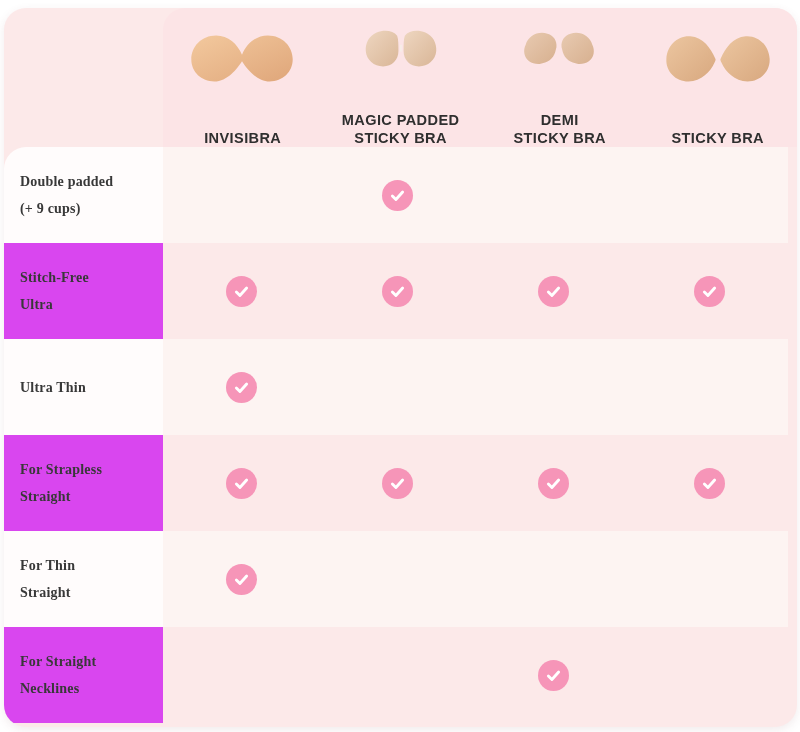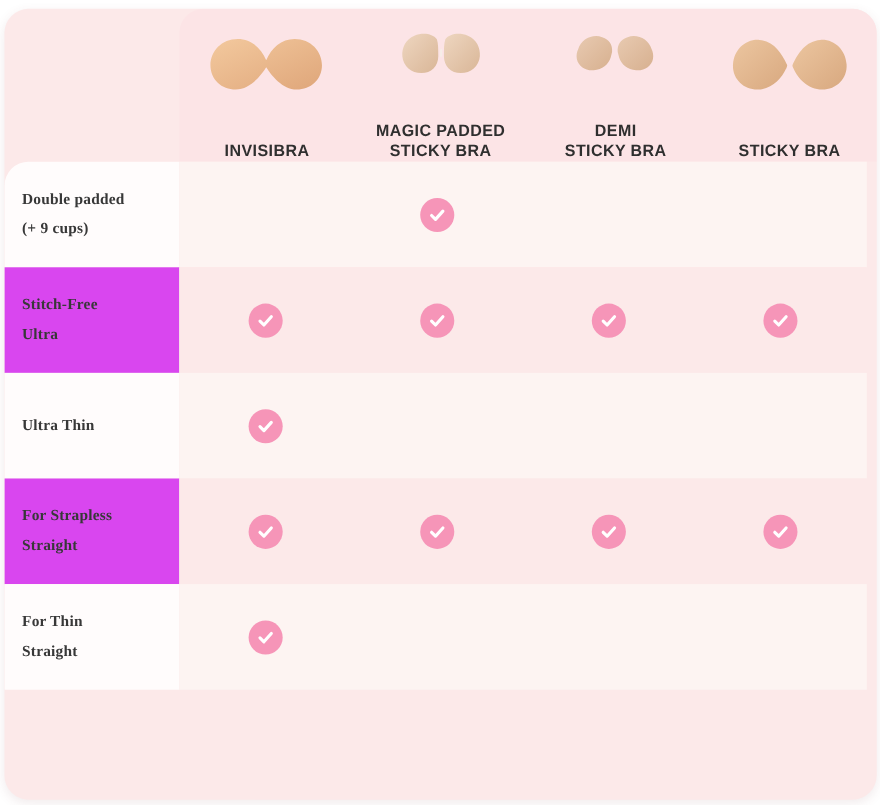--- a/index.html
+++ b/index.html
@@ -229,14 +229,32 @@
               <svg viewBox="0 0 24 24">
                 <path d="M5.5 12.5 L10 17 L18.5 7.5" fill="none" stroke="#ffffff" stroke-width="3.6" stroke-linecap="round" stroke-linejoin="round"></path>
               </svg>
             </div>
           </div>
           <div class="check-cell"></div>
           <div class="check-cell"></div>
           <div class="check-cell"></div>
         </div>
       </div>
+      <div class="feature-row pink">
+        <div class="label-cell">
+          <div class="label-line">For Straight</div>
+          <div class="label-line">Necklines</div>
+        </div>
+        <div class="content-area">
+          <div class="check-cell"></div>
+          <div class="check-cell"></div>
+          <div class="check-cell">
+            <div class="check-circle" style="background: rgb(246, 149, 184);">
+              <svg viewBox="0 0 24 24">
+                <path d="M5.5 12.5 L10 17 L18.5 7.5" fill="none" stroke="#ffffff" stroke-width="3.6" stroke-linecap="round" stroke-linejoin="round"></path>
+              </svg>
+            </div>
+          </div>
+          <div class="check-cell"></div>
+        </div>
+      </div>
     </div>
 </div>
 
 </body></html>

